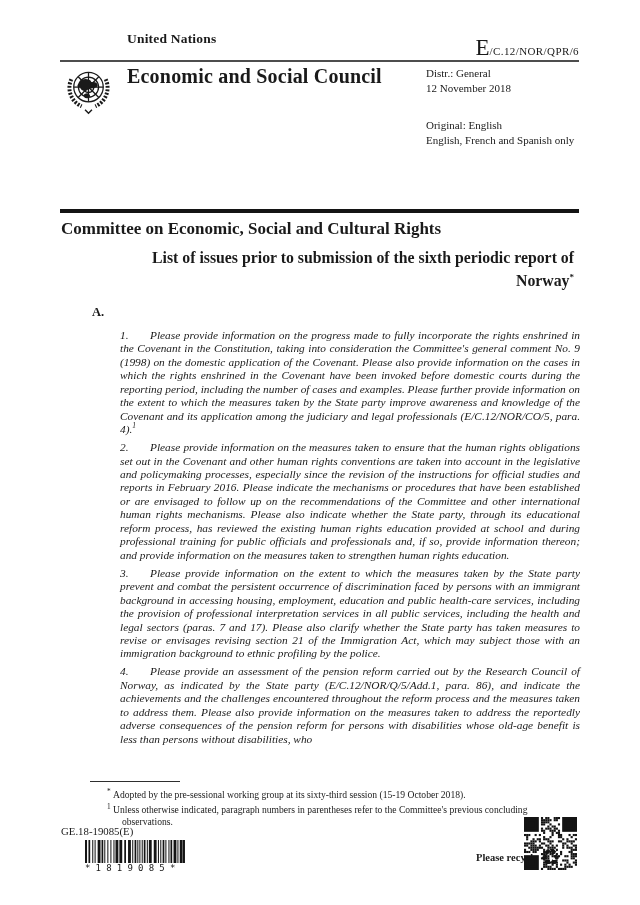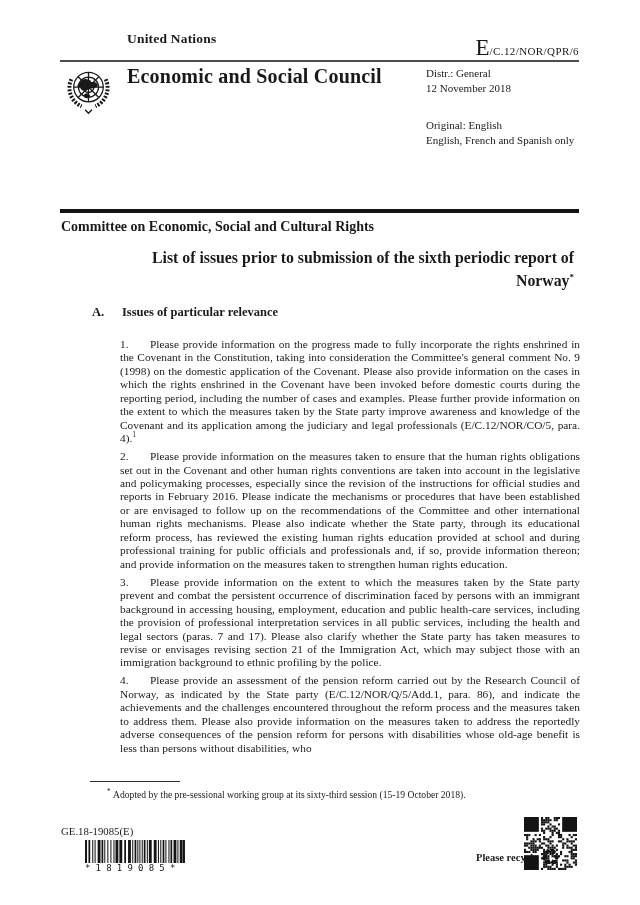--- a/index.html
+++ b/index.html
@@ -10,26 +10,26 @@
   .un-name{position:absolute;left:127px;top:31px;font-size:13.5px;font-weight:bold;letter-spacing:.2px;}
   .doc-symbol{position:absolute;right:61px;top:35px;white-space:nowrap;}
   .doc-symbol .big-e{font-size:23px;font-weight:normal;}
   .doc-symbol .sym-rest{font-size:11px;letter-spacing:.4px;}
   .header-rule{position:absolute;left:60px;top:60px;width:519px;height:2px;background:#4d4d4d;}
   .emblem{position:absolute;left:59px;top:65px;width:59px;height:56px;}
   .council{position:absolute;left:127px;top:65px;font-size:20px;font-weight:bold;letter-spacing:.2px;}
   .distr-block{position:absolute;left:426px;top:66px;font-size:11px;line-height:14.5px;}
   .orig-block{position:absolute;left:426px;top:118px;font-size:11px;line-height:14.5px;}
   .thick-rule{position:absolute;left:60px;top:209px;width:519px;height:3.5px;background:#141414;}
-  .committee{position:absolute;left:61px;top:219px;font-size:14px;font-weight:bold;}
+  .committee{position:absolute;left:61px;top:219px;font-size:17px;font-weight:bold;}
   .doc-title{position:absolute;left:122px;top:248px;width:452px;margin:0;font-size:15.8px;line-height:19.5px;font-weight:bold;text-align:right;}
   .doc-title sup{font-size:9px;}
   .section-head{position:absolute;left:92px;top:305px;font-size:12.5px;font-weight:bold;display:flex;}
   .section-label{display:inline-block;width:30px;}
-  .paras{position:absolute;left:120px;top:338px;width:460px;font-size:11.35px;line-height:13.45px;text-align:justify;}
+  .paras{position:absolute;left:120px;top:329px;width:460px;font-size:11.35px;line-height:13.45px;text-align:justify;font-style:italic;}
   .para{margin:0 0 4.5px 0;}
   .pnum{display:inline-block;width:30px;}
   .para sup{font-size:7.5px;line-height:0;}
   .fn-rule{position:absolute;left:90px;top:781px;width:90px;height:1.3px;background:#2e2e2e;}
   .footnotes{position:absolute;left:107px;top:786px;width:448px;font-size:9.6px;line-height:11.9px;}
   .fn{margin:0;padding-left:15px;text-indent:-15px;}
   .fn sup{font-size:7.3px;}
   .ge{position:absolute;left:61px;top:825px;font-size:10.8px;}
   .barcode-wrap{position:absolute;left:61px;top:840px;width:102px;padding-left:24px;}
   .barcode-svg{width:102px;height:23px;display:block;}
@@ -81,34 +81,34 @@
 </div>
 
 <div class="thick-rule"></div>
 
 <div class="committee">Committee on Economic, Social and Cultural Rights</div>
 
 <h1 class="doc-title"><span>List of issues prior to submission of the sixth periodic report of Norway</span><sup>*</sup></h1>
 
 <div class="section-head">
   <span class="section-label">A.</span>
-  <span>Issues of particular relevance</span>
 </div>
 
 <div class="paras">
   <p class="para"><span class="pnum">1.</span><span>Please provide information on the progress made to fully incorporate the rights enshrined in the Covenant in the Constitution, taking into consideration the Committee's general comment No. 9 (1998) on the domestic application of the Covenant. Please also provide information on the cases in which the rights enshrined in the Covenant have been invoked before domestic courts during the reporting period, including the number of cases and examples. Please further provide information on the extent to which the measures taken by the State party improve awareness and knowledge of the Covenant and its application among the judiciary and legal professionals (E/C.12/NOR/CO/5, para. 4).</span><sup>1</sup></p>
   <p class="para"><span class="pnum">2.</span><span>Please provide information on the measures taken to ensure that the human rights obligations set out in the Covenant and other human rights conventions are taken into account in the legislative and policymaking processes, especially since the revision of the instructions for official studies and reports in February 2016. Please indicate the mechanisms or procedures that have been established or are envisaged to follow up on the recommendations of the Committee and other international human rights mechanisms. Please also indicate whether the State party, through its educational reform process, has reviewed the existing human rights education provided at school and during professional training for public officials and professionals and, if so, provide information thereon; and provide information on the measures taken to strengthen human rights education.</span></p>
   <p class="para"><span class="pnum">3.</span><span>Please provide information on the extent to which the measures taken by the State party prevent and combat the persistent occurrence of discrimination faced by persons with an immigrant background in accessing housing, employment, education and public health-care services, including the provision of professional interpretation services in all public services, including the health and legal sectors (paras. 7 and 17). Please also clarify whether the State party has taken measures to revise or envisages revising section 21 of the Immigration Act, which may subject those with an immigration background to ethnic profiling by the police.</span></p>
   <p class="para"><span class="pnum">4.</span><span>Please provide an assessment of the pension reform carried out by the Research Council of Norway, as indicated by the State party (E/C.12/NOR/Q/5/Add.1, para. 86), and indicate the achievements and the challenges encountered throughout the reform process and the measures taken to address them. Please also provide information on the measures taken to address the reportedly adverse consequences of the pension reform for persons with disabilities whose old-age benefit is less than persons without disabilities, who</span></p>
 </div>
 
 <div class="fn-rule"></div>
 
 <div class="footnotes">
   <p class="fn"><sup>*</sup>&nbsp;<span>Adopted by the pre-sessional working group at its sixty-third session (15-19 October 2018).</span></p>
+  <p class="fn"><sup>1</sup>&nbsp;<span>Unless otherwise indicated, paragraph numbers in parentheses refer to the Committee's previous concluding observations.</span></p>
 </div>
 
 <div class="ge">GE.18-19085(E)</div>
 
 <div class="barcode-wrap">
   <svg class="barcode-svg" viewBox="0 0 100 23" preserveAspectRatio="none" aria-hidden="true">
       <rect x="0" y="0" width="2" height="23"></rect>
       <rect x="3.4" y="0" width="1.7" height="23"></rect>
       <rect x="7.1" y="0" width="1" height="23"></rect>
       <rect x="9.399999999999999" y="0" width="1" height="23"></rect>

